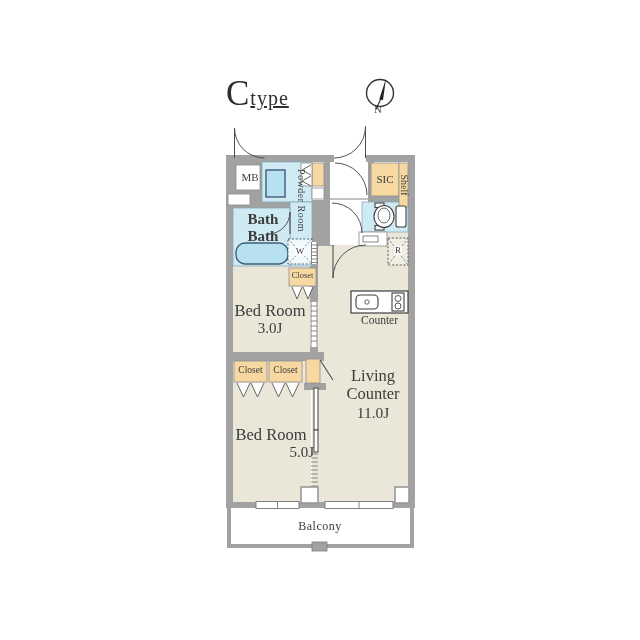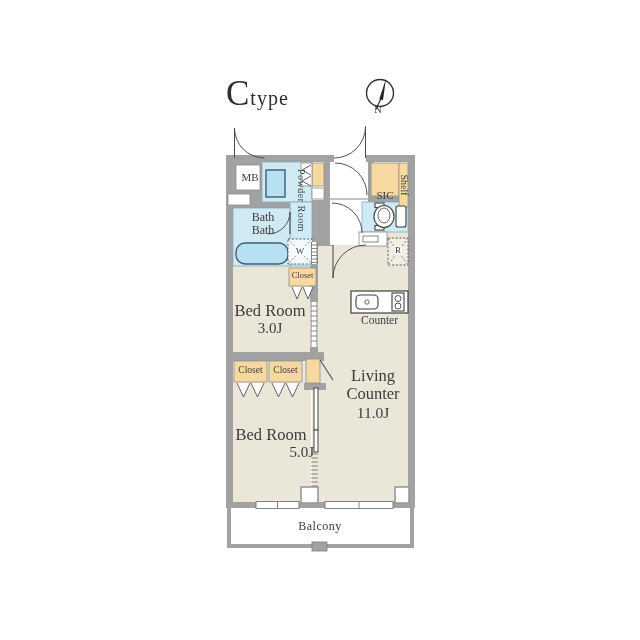--- a/index.html
+++ b/index.html
@@ -27,21 +27,21 @@
   .win{fill:#ffffff;stroke:#777777;stroke-width:.9;}
   .pillar{fill:#ffffff;stroke:#999999;stroke-width:1.6;}
   .needle{fill:#222222;}
 
   .lbl{position:absolute;text-align:center;line-height:1.12;white-space:nowrap;}
   .vrot{transform:rotate(90deg);}
   .halo{background:rgba(255,255,255,.85);display:inline-block;padding:0 1px;line-height:1;}
 
   #title{position:absolute;left:226px;top:74px;display:flex;align-items:baseline;color:#2e2e2e;}
   #title .big{font-size:35px;letter-spacing:1px;}
-  #title .small{font-size:20px;letter-spacing:1px;}
+  #title .small{font-size:20px;letter-spacing:1px;text-decoration:underline;}
 </style>
 </head>
 <body>
 
 <div id="title">
   <span class="big">C</span>
     <span class="small">type</span>
 </div>
 
 <svg width="640" height="640" viewBox="0 0 640 640">
@@ -198,28 +198,28 @@
     <rect x="312" y="542" width="15" height="9" fill="var(--wall,#a2a2a2)" stroke="#7d7d7d" stroke-width=".8"></rect>
   </g>
 </svg>
 
 <div class="lbl" style="left:370px;top:104px;width:16px;font-size:10.5px;">N</div>
 
 <div class="lbl" style="left:236px;top:171px;width:28px;font-size:11px;">MB</div>
 
 <div class="lbl vrot" style="left:255px;top:194px;width:90px;height:13px;font-size:10px;letter-spacing:.5px;">Powder Room</div>
 
-<div class="lbl" style="left:236px;top:211px;width:54px;font-size:12px;">
+<div class="lbl" style="left:236px;top:211px;width:54px;font-size:15px;font-weight:bold;">
   <div>Bath</div>
   <div>Bath</div>
 </div>
 
 <div class="lbl" style="left:288px;top:246px;width:24px;font-size:9px;"><span class="halo">W</span></div>
 
-<div class="lbl" style="left:371px;top:173px;width:28px;font-size:11px;margin-top:16px;">SIC</div>
+<div class="lbl" style="left:371px;top:173px;width:28px;font-size:11px;">SIC</div>
 
 <div class="lbl vrot" style="left:378px;top:179px;width:51px;height:12px;font-size:10px;">Shelf</div>
 
 <div class="lbl" style="left:388px;top:245px;width:20px;font-size:9px;"><span class="halo">R</span></div>
 
 <div class="lbl" style="left:289px;top:271px;width:27px;font-size:8.5px;">Closet</div>
 
 <div class="lbl" style="left:351px;top:313.5px;width:57px;font-size:11.5px;text-align:center;">Counter</div>
 
 <div class="lbl" style="left:226px;top:302px;width:88px;font-size:16.5px;">

